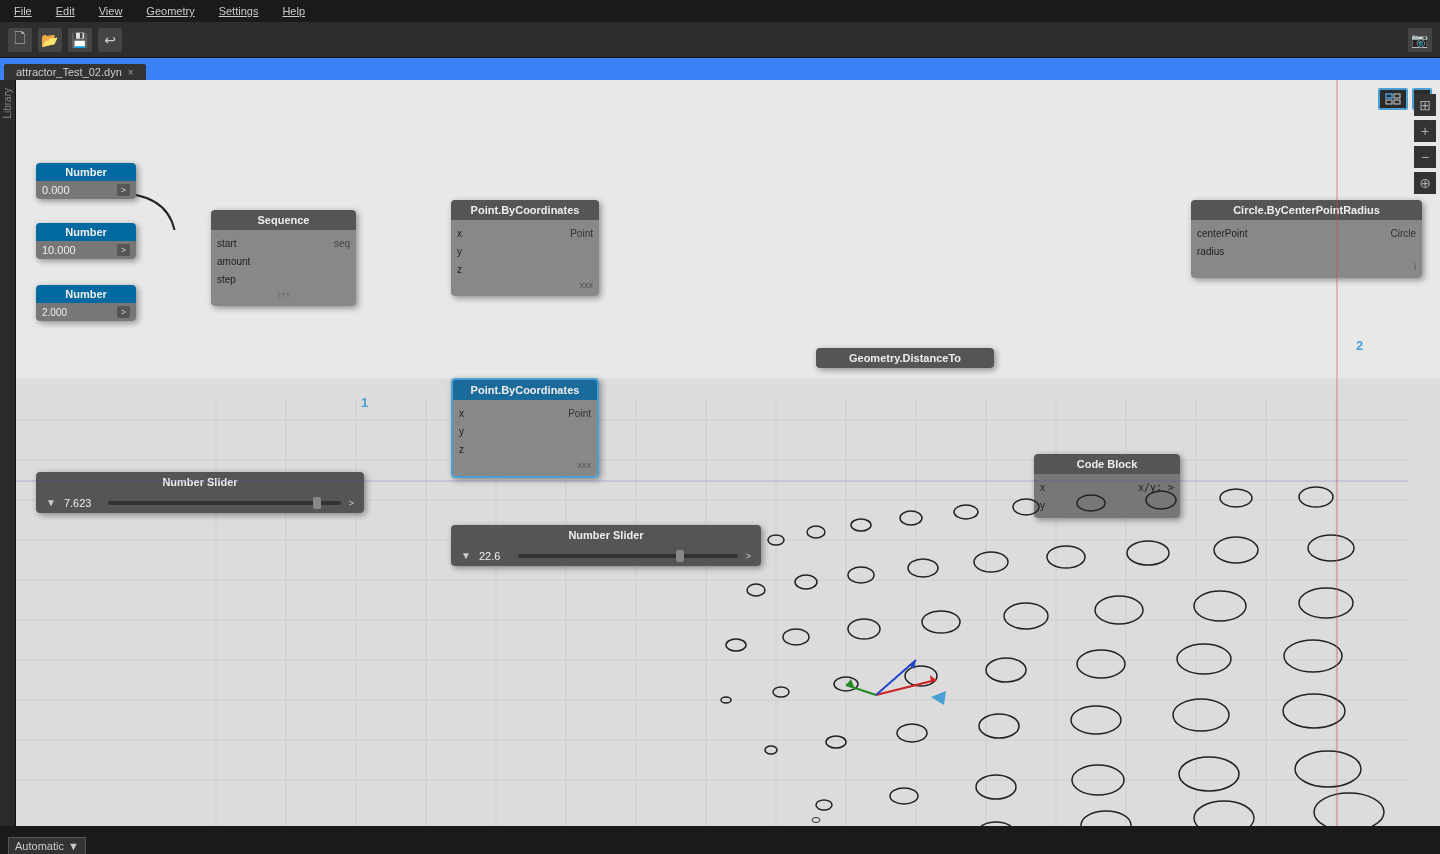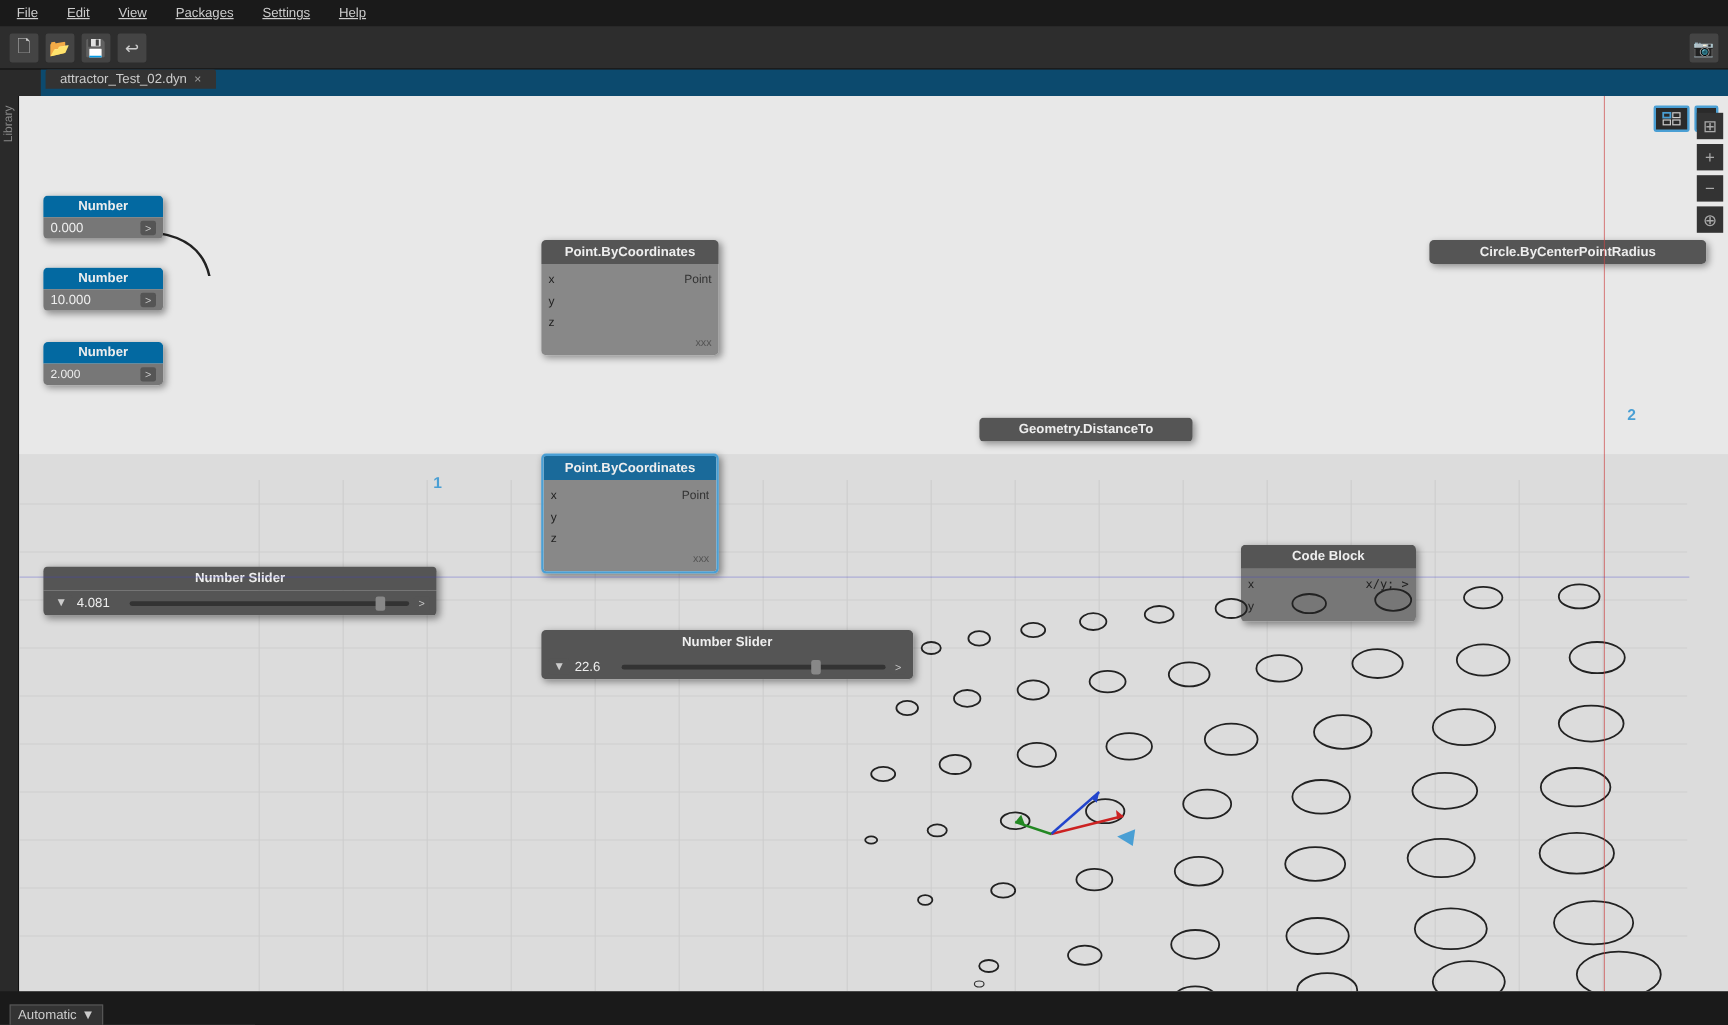--- a/index.html
+++ b/index.html
@@ -7,21 +7,21 @@
 
     
     #titlebar { background: #1a1a1a; height: 22px; display: flex; align-items: center; padding: 0 8px; gap: 12px; text-decoration: underline; }
     #titlebar .menu-item { color: #ccc; font-size: 11px; cursor: pointer; padding: 2px 6px; }
 
     
     #toolbar { background: #2d2d2d; height: 36px; display: flex; align-items: center; padding: 0 8px; gap: 6px; border-bottom: 1px solid #111; }
     .toolbar-btn { width: 24px; height: 24px; background: #444; border: none; border-radius: 2px; cursor: pointer; display: flex; align-items: center; justify-content: center; color: #ccc; font-size: 14px; }
 
     
-    #tabbar { background: #0c4a6e; height: 22px; display: flex; align-items: flex-start; padding: 0 4px; margin-left: 34px; }
+    #tabbar { background: #3b82f6; height: 22px; display: flex; align-items: flex-end; padding: 0 4px; }
     .tab { background: #333; color: #ccc; font-size: 11px; padding: 2px 12px; border-radius: 2px 2px 0 0; display: flex; align-items: center; gap: 6px; cursor: pointer; }
     .tab .close-icon { font-size: 10px; opacity: 0.7; }
 
     
     #main { display: flex; width: 1440px; height: calc(854px - 22px - 36px - 22px - 28px); }
 
     
     #sidebar { width: 16px; background: #2a2a2a; border-right: 1px solid #111; display: flex; flex-direction: column; align-items: center; padding-top: 8px; }
     .sidebar-label { writing-mode: vertical-rl; transform: rotate(180deg); font-size: 10px; color: #888; cursor: pointer; }
 
@@ -61,21 +61,21 @@
     
     .conn-label { position: absolute; font-size: 13px; font-weight: bold; color: #4a9fd4; }
   </style>
 </head>
 <body>
 
 <div id="titlebar">
   <span class="menu-item">File</span>
   <span class="menu-item">Edit</span>
   <span class="menu-item">View</span>
-  <span class="menu-item">Packages</span>
+  <span class="menu-item">Geometry</span>
   <span class="menu-item">Settings</span>
   <span class="menu-item">Help</span>
 </div>
 
 <div id="toolbar">
   <button class="toolbar-btn">🗋</button>
   <button class="toolbar-btn">📂</button>
   <button class="toolbar-btn">💾</button>
   <button class="toolbar-btn">↩</button>
   <button class="toolbar-btn" style="margin-left:auto">📷</button>
@@ -198,20 +198,36 @@
     </div>
 
     <div class="node" style="left:20px; top:205px; width:100px;">
       <div class="number-header">Number</div>
       <div class="number-body">
         <span style="color:#eee; font-size:10px; flex:1;">2.000</span>
         <button class="node-btn">&gt;</button>
       </div>
     </div>
 
+    <div class="node" style="left:195px; top:130px; width:145px;">
+      <div class="node-header">Sequence</div>
+      <div class="node-body">
+        <div class="node-row">
+          <span>start</span>
+          <span style="color:#444;">seq</span>
+        </div>
+        <div class="node-row">
+          <span>amount</span>
+        </div>
+        <div class="node-row">
+          <span>step</span>
+        </div>
+        <div style="text-align:center; font-size:9px; color:#555; padding:2px;">↑↑↑</div>
+      </div>
+    </div>
 
     <div class="node" style="left:435px; top:120px; width:148px;">
       <div class="node-header">Point.ByCoordinates</div>
       <div class="node-body">
         <div class="node-row">
           <span>x</span>
           <span style="color:#333;">Point</span>
         </div>
         <div class="node-row">
           <span>y</span>
@@ -240,40 +256,50 @@
         <div style="text-align:right; font-size:9px; color:#555; padding:2px 6px;">xxx</div>
       </div>
     </div>
 
     <div class="node" style="left:800px; top:268px; width:178px;">
       <div class="node-header">Geometry.DistanceTo</div>
     </div>
 
     <div class="node" style="left:1175px; top:120px; width:231px;">
       <div class="node-header">Circle.ByCenterPointRadius</div>
+      <div class="node-body">
+        <div class="node-row">
+          <span>centerPoint</span>
+          <span style="color:#333;">Circle</span>
+        </div>
+        <div class="node-row">
+          <span>radius</span>
+        </div>
+        <div style="text-align:right; font-size:9px; color:#555; padding:2px 6px;">l</div>
+      </div>
     </div>
 
     <div class="node" style="left:1018px; top:374px; width:146px;">
       <div class="node-header">Code Block</div>
       <div class="node-body" style="background:#777;">
         <div class="node-row">
           <span>x</span>
           <span style="font-family:monospace; font-size:10px; color:#222;">x/y; &gt;</span>
         </div>
         <div class="node-row">
           <span>y</span>
         </div>
       </div>
     </div>
 
     <div class="node" style="left:20px; top:392px; width:328px;">
       <div class="node-header">Number Slider</div>
       <div class="slider-node-body">
         <button class="node-btn" style="font-size:10px;">▼</button>
-        <span style="color:#eee; font-size:11px; min-width:40px;">4.081</span>
+        <span style="color:#eee; font-size:11px; min-width:40px;">7.623</span>
         <div class="slider-track">
           <div class="slider-thumb" style="left:88%;"></div>
         </div>
         <button class="node-btn">&gt;</button>
       </div>
     </div>
 
     <div class="node" style="left:435px; top:445px; width:310px;">
       <div class="node-header">Number Slider</div>
       <div class="slider-node-body">

